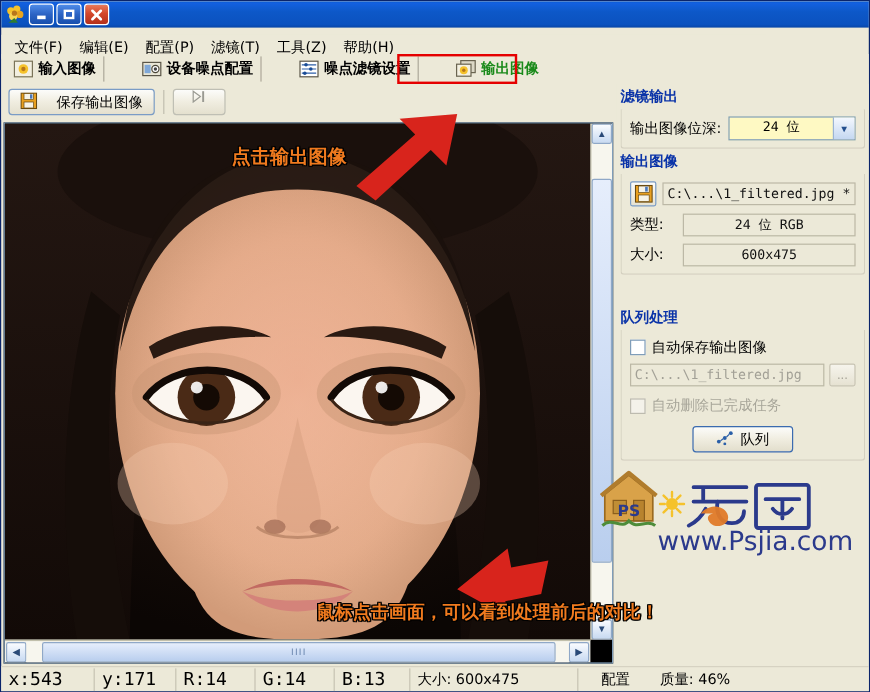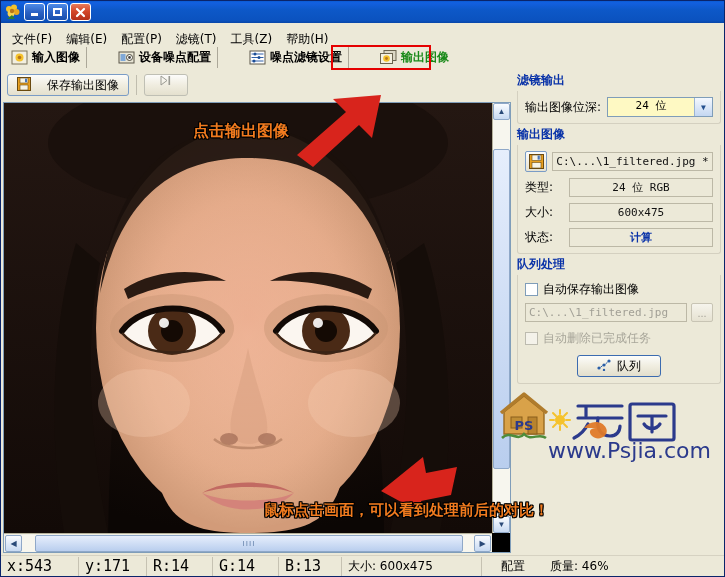--- a/index.html
+++ b/index.html
@@ -639,24 +639,20 @@
           <span class="field">C:\...\1_filtered.jpg *</span>
         </div>
         <div class="row">
           <span class="lbl" style="width:44px">类型:</span>
           <span class="field">24 位 RGB</span>
         </div>
         <div class="row">
           <span class="lbl" style="width:44px">大小:</span>
           <span class="field">600x475</span>
         </div>
-        <div class="row">
-          <span class="lbl" style="width:44px">状态:</span>
-          <span class="field status">计算</span>
-        </div>
       </div>
     </div>
 
     <div class="group" style="left:3px; top:186px; width:204px;">
       <div class="group-title">队列处理</div>
       <div class="group-box">
         <div class="cbrow">
           <span class="cb"></span>
           <span class="cbl">自动保存输出图像</span>
         </div>

